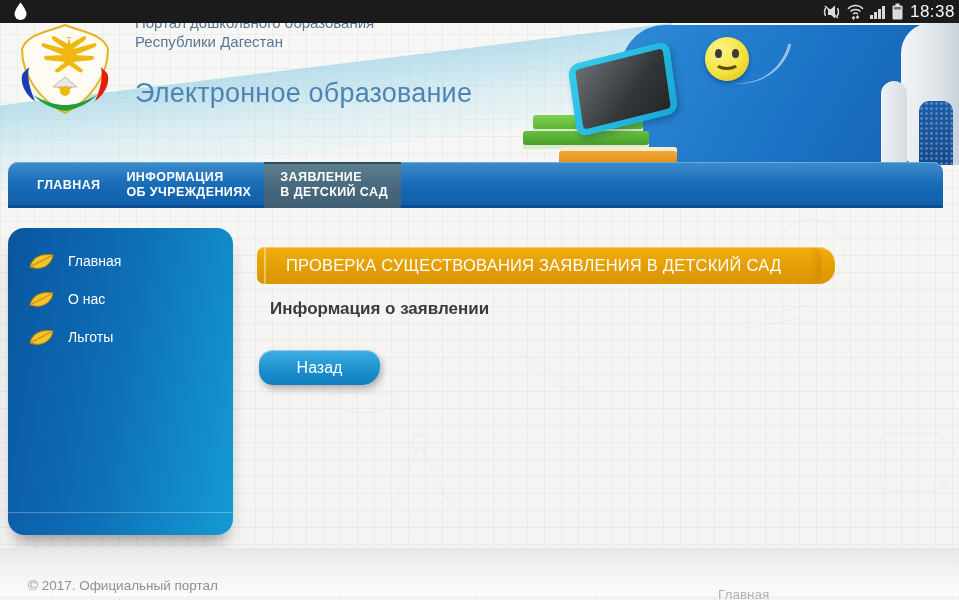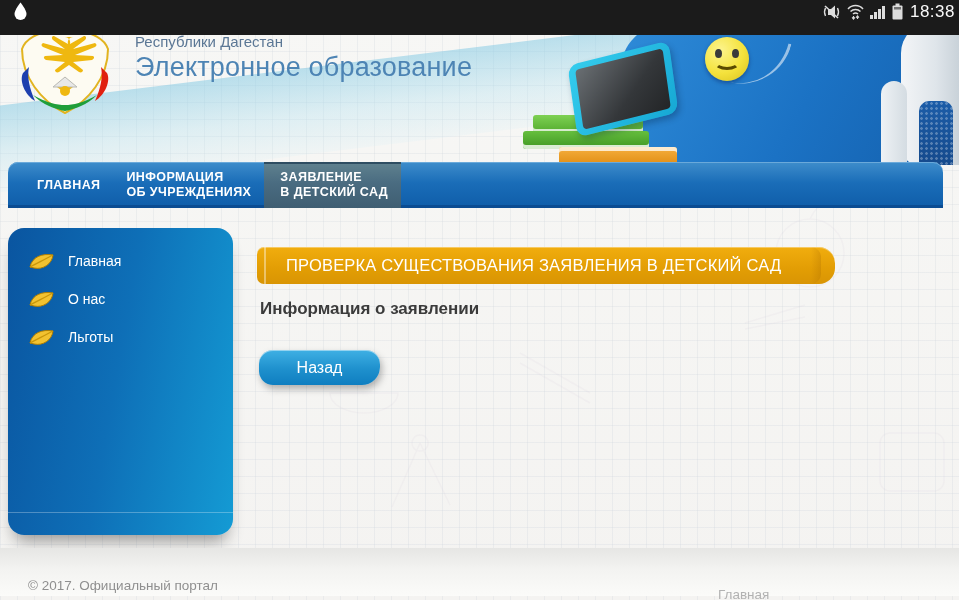--- a/index.html
+++ b/index.html
@@ -9,39 +9,39 @@
     font-family:"Liberation Sans", sans-serif;
     background:
       linear-gradient(rgba(205,212,220,0.28) 1px, transparent 1px),
       linear-gradient(90deg, rgba(205,212,220,0.28) 1px, transparent 1px),
       linear-gradient(180deg,#f7f7f5 0%, #f4f3f1 100%);
     background-size:17px 17px, 17px 17px, 100% 100%;
   }
 
   
   .statusbar {
-    position:absolute; top:0; left:0; width:100%; height:35px;
+    position:absolute; top:0; left:0; width:100%; height:23px;
     background:#1b1b1b; z-index:50; display:flex; align-items:center;
   }
   .sb-left { position:absolute; left:13px; top:2px; }
   .sb-right { position:absolute; right:4px; top:0; height:23px; display:flex; align-items:center; gap:5px; }
   .sb-time { color:#fafafa; font-size:17px; letter-spacing:0.5px; padding-left:2px; }
 
   
   .header { position:absolute; top:23px; left:0; width:100%; height:170px; overflow:hidden; }
   .header-wave {
     position:absolute; left:-80px; top:46px; width:760px; height:86px;
     transform:rotate(-7deg);
     background:linear-gradient(180deg, rgba(135,203,228,0.55) 0%, rgba(176,224,240,0.35) 55%, rgba(205,236,246,0.15) 100%);
     border-radius:0 0 60px 0;
   }
   .logo { position:absolute; left:11px; top:-2px; }
   .header-text { position:absolute; left:135px; top:-10px; z-index:2; }
   .header-sub { font-size:15px; line-height:19px; color:#5b7795; }
-  .header-title { margin-top:1px; font-size:27px; color:#4d84b4; letter-spacing:0.2px; }
+  .header-title { margin-top:27px; font-size:27px; color:#4d84b4; letter-spacing:0.2px; }
 
   
   .illus { position:absolute; right:0; top:0; width:440px; height:139px; }
   .bp-body {
     position:absolute; left:102px; top:2px; width:338px; height:140px;
     background:linear-gradient(120deg,#2e8bd8 0%, #1b72c4 55%, #1460ad 100%);
     border-radius:44px 30px 0 0;
   }
   .bp-zip {
     position:absolute; left:150px; top:6px; width:118px; height:52px;
@@ -139,21 +139,21 @@
     content:""; position:absolute; left:7px; top:0; bottom:0; width:2px;
     background:rgba(255,255,255,0.4);
   }
   .banner::after {
     content:""; position:absolute; right:14px; top:0; bottom:0; width:10px;
     background:linear-gradient(90deg, rgba(160,100,0,0) 0%, rgba(160,100,0,0.25) 100%);
     border-radius:0 10px 10px 0;
   }
   .banner-text { padding-left:29px; color:#ffffff; font-size:16.5px; font-weight:500; letter-spacing:0.2px; }
 
-  .content-heading { position:absolute; left:260px; top:299px; font-size:17px; font-weight:bold; color:#3b3b3b; }
+  .content-heading { position:absolute; left:270px; top:299px; font-size:17px; font-weight:bold; color:#3b3b3b; }
 
   .back-btn {
     position:absolute; left:259px; top:350px; width:121px; height:35px;
     background:linear-gradient(180deg,#3fb0e4 0%, #1e90cd 55%, #0f7ec0 100%);
     border:none; border-radius:14px 14px 18px 14px;
     color:#fff; font-size:16px; font-family:"Liberation Sans", sans-serif;
     cursor:pointer; box-shadow:2px 4px 7px rgba(50,50,50,0.35), inset 0 1px 0 rgba(255,255,255,0.45);
   }
 
   

